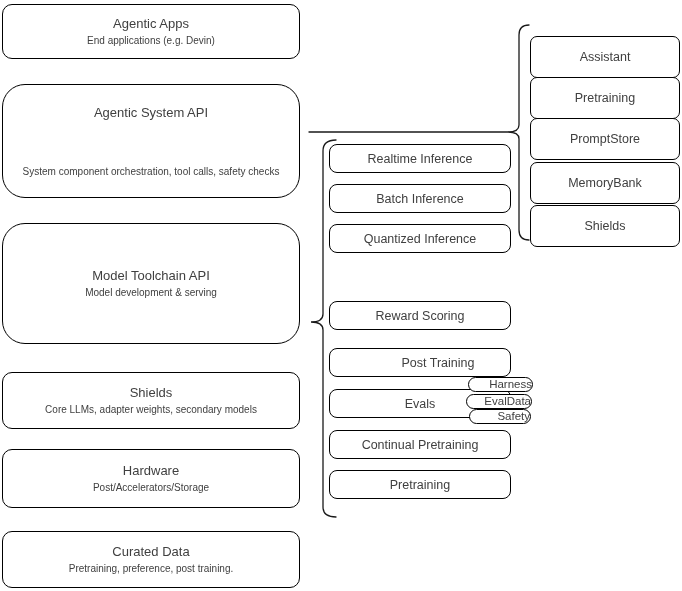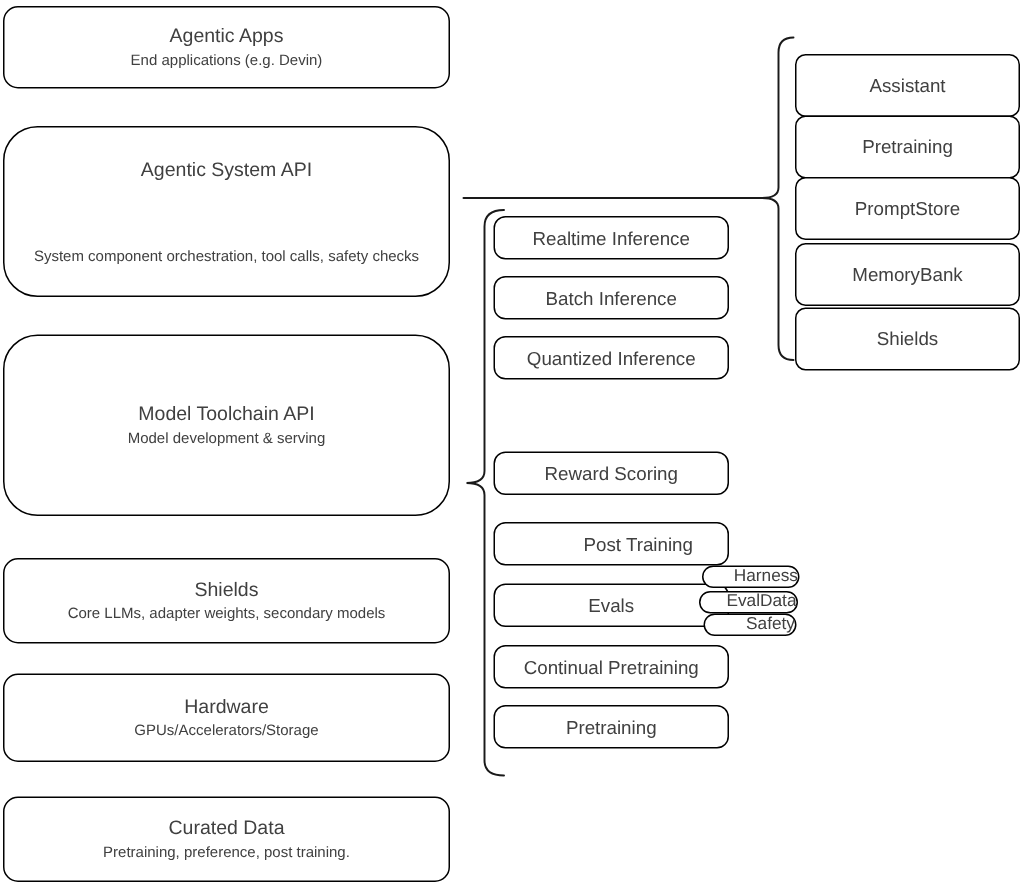--- a/index.html
+++ b/index.html
@@ -28,21 +28,21 @@
     align-items: center;
     justify-content: center;
     text-align: center;
   }
   
   .lbox { left: 2px; width: 298px; border-radius: 10px; }
   .lbox.big { border-radius: 23px; }
   .lbox .title { font-size: 13px; line-height: 16px; }
   .lbox .sub { font-size: 10px; line-height: 13px; margin-top: 2px; }
   
-  .mbox { left: 329px; width: 157px; height: 29px; border-radius: 8px; font-size: 12.5px; }
+  .mbox { left: 329px; width: 182px; height: 29px; border-radius: 8px; font-size: 12.5px; }
   
   .rbox { left: 530px; width: 150px; height: 42px; border-radius: 7px; font-size: 12.5px; }
   
   .pill {
     position: absolute;
     box-sizing: border-box;
     background: #ffffff;
     border: 1.3px solid #000;
     border-radius: 9px;
     height: 15px;
@@ -80,21 +80,21 @@
     <div class="sub">Model development &amp; serving</div>
   </div>
 
   <div class="node lbox" style="top:372px;height:57px;">
     <div class="title">Shields</div>
     <div class="sub">Core LLMs, adapter weights, secondary models</div>
   </div>
 
   <div class="node lbox" style="top:449px;height:59px;">
     <div class="title">Hardware</div>
-    <div class="sub">GPUs/Accelerators/Storage</div>
+    <div class="sub">Post/Accelerators/Storage</div>
   </div>
 
   <div class="node lbox" style="top:531px;height:57px;">
     <div class="title">Curated Data</div>
     <div class="sub">Pretraining, preference, post training.</div>
   </div>
 
   <div class="node mbox" style="top:144px;">
     <span>Realtime Inference</span>
   </div>

